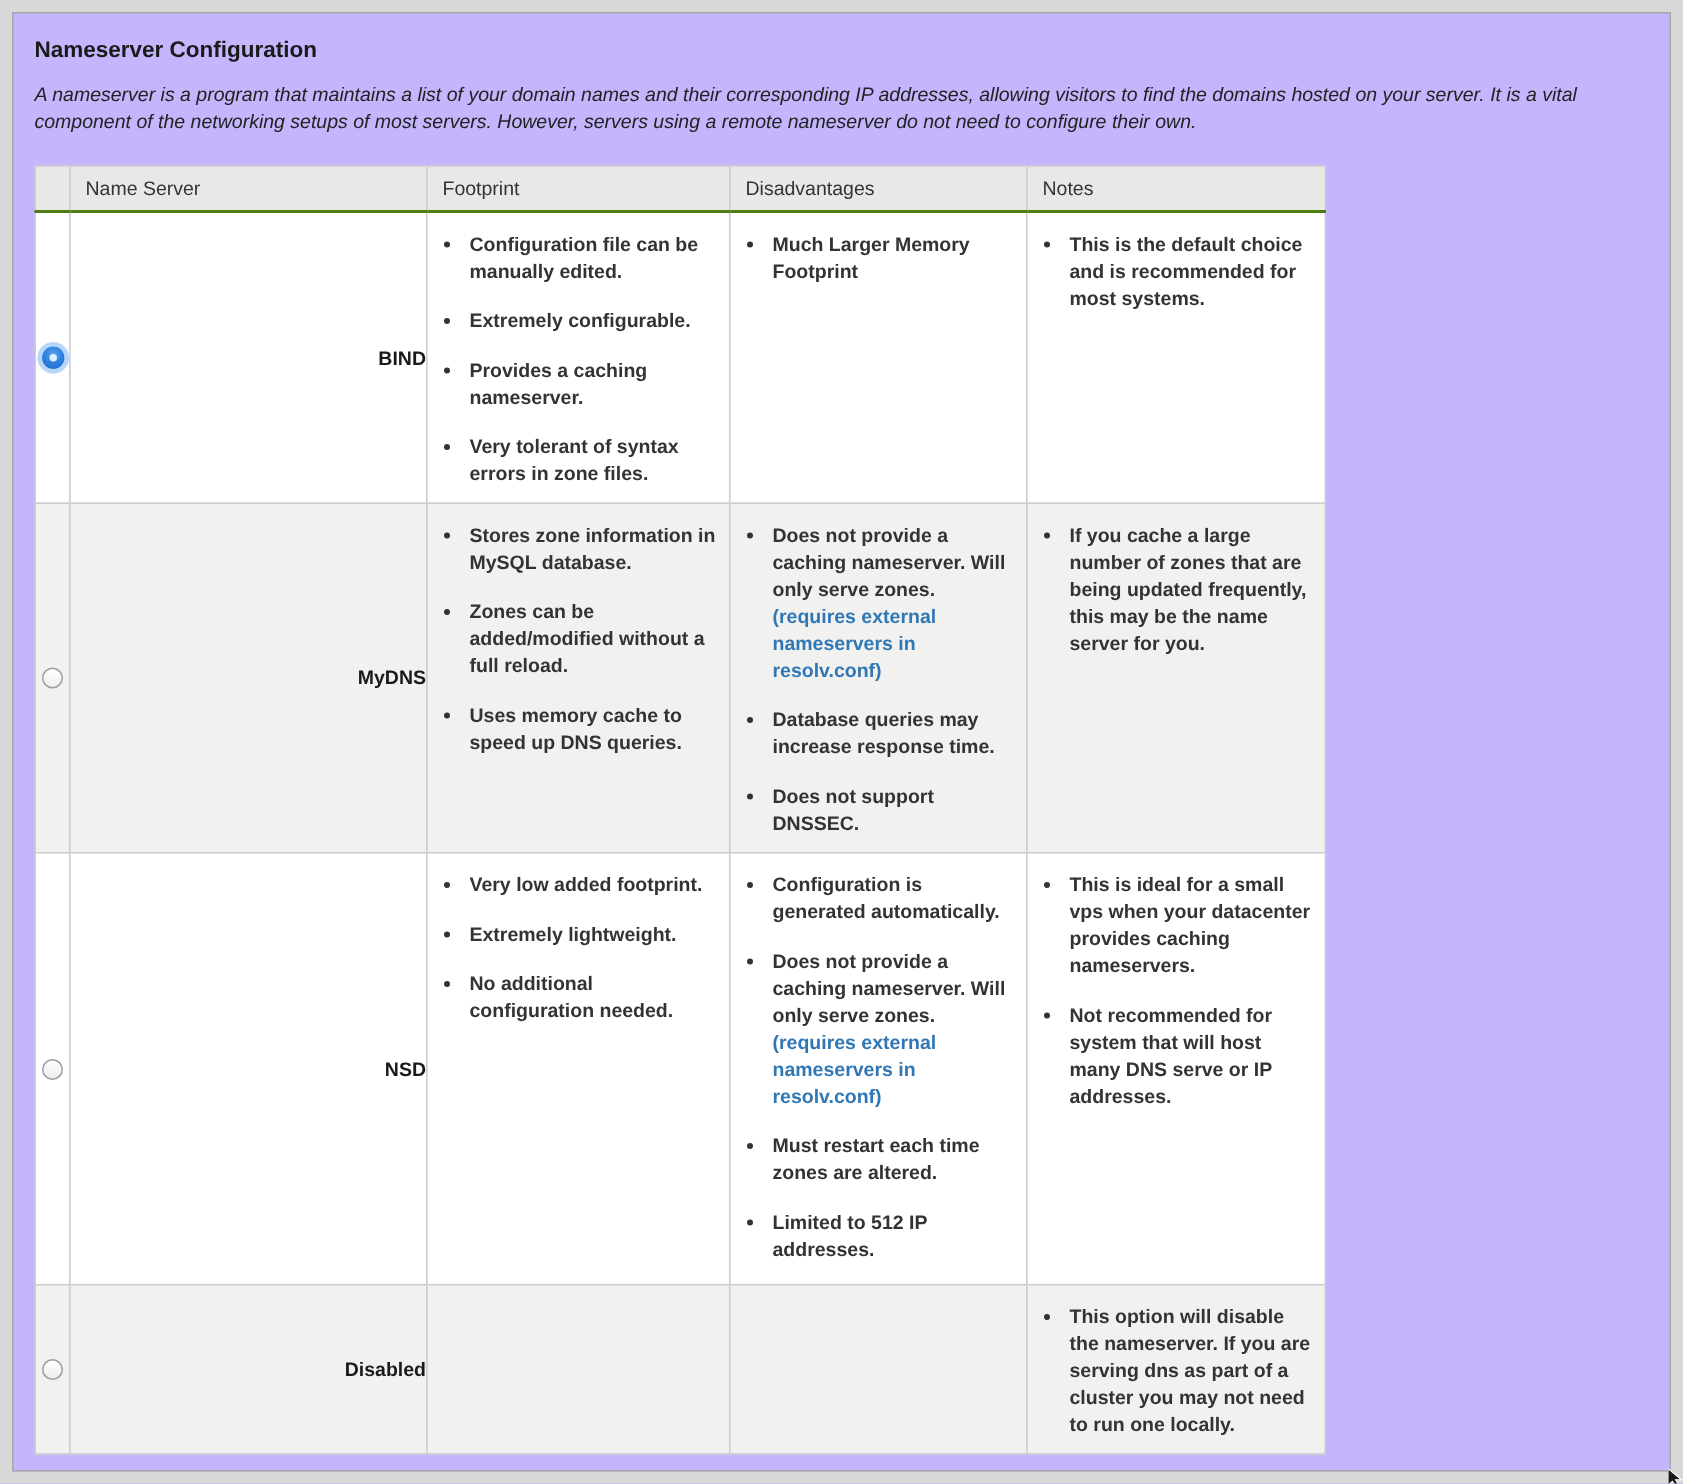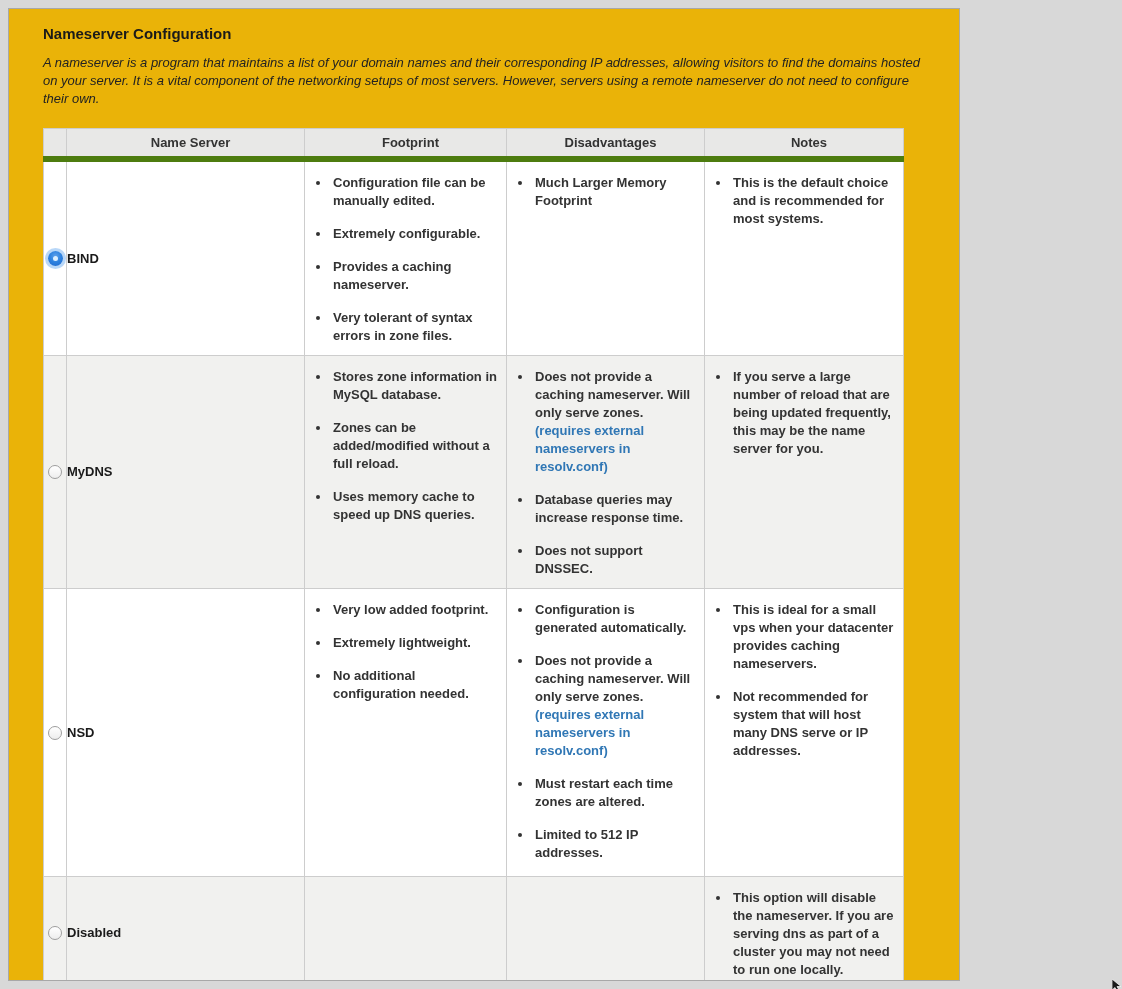--- a/index.html
+++ b/index.html
@@ -6,24 +6,24 @@
   html, body { width: 1122px; height: 989px; }
   body {
     background: #d8d8d8;
     font-family: "Liberation Sans", "DejaVu Sans", sans-serif;
     position: relative;
     overflow: hidden;
   }
   .panel {
     position: absolute;
     left: 8px; top: 8px;
-    width: 952px; height: 973px;
-    background: #eab308;
+    width: 1106px; height: 973px;
+    background: #c4b5fd;
     border: 1px solid #a8a8a8;
-    padding: 14px 28px;
+    padding: 14px 8px;
     overflow: hidden;
   }
   .page-title {
     font-size: 15px;
     font-weight: bold;
     color: #1a1a1a;
     margin: 2px 0 12px 6px;
   }
   .intro {
     font-style: italic;
@@ -45,42 +45,42 @@
     margin-left: 6px;
     font-size: 13px;
     color: #333333;
   }
   .ns-table th, .ns-table td {
     border: 1px solid #cdcdcd;
   }
   .ns-table thead th {
     background: #e8e8e7;
     height: 30px;
-    text-align: center;
-    font-weight: bold;
+    text-align: left;
+    font-weight: normal;
     color: #333333;
     padding: 0 0 0 10px;
-    border-bottom: 6px solid #4d7c0f;
+    border-bottom: 2px solid #4d7c0f;
   }
   col.c-radio { width: 23px; }
   col.c-name  { width: 238px; }
   col.c-adv   { width: 202px; }
   col.c-dis   { width: 198px; }
   col.c-notes { width: 199px; }
 
   tbody tr:nth-child(odd)  td { background: #ffffff; }
   tbody tr:nth-child(even) td { background: #f1f1ef; }
   tbody tr:nth-child(1) { height: 192px; }
   tbody tr:nth-child(2) { height: 215px; }
   tbody tr:nth-child(3) { height: 288px; }
   tbody tr:nth-child(4) { height: 110px; }
 
   td.radio-cell { text-align: center; vertical-align: middle; }
   td.name-cell {
-    text-align: left;
+    text-align: right;
     vertical-align: middle;
     font-weight: bold;
     color: #1a1a1a;
   }
   td.list-cell { vertical-align: top; padding: 12px 8px 10px 8px; font-weight: bold; }
   td.list-cell ul { margin: 0; padding-left: 18px; list-style: disc; }
   td.list-cell li {
     margin-bottom: 15px;
     line-height: 18px;
     padding-left: 2px;
@@ -184,21 +184,21 @@
           </td>
     <td class="list-cell dis">
             <ul>
               <li>Does not provide a caching nameserver. Will only serve zones. <span class="link" style="color: rgb(48, 119, 181);">(requires external nameservers in resolv.conf)</span></li>
               <li>Database queries may increase response time.</li>
               <li>Does not support DNSSEC.</li>
             </ul>
           </td>
     <td class="list-cell notes">
             <ul>
-              <li>If you serve a large number of reload that are being updated frequently, this may be the name server for you.</li>
+              <li>If you cache a large number of zones that are being updated frequently, this may be the name server for you.</li>
             </ul>
           </td>
   </tr>
         <tr class="option-row">
     <td class="radio-cell">
       <span class="radio"></span>
     </td>
     <td class="name-cell">NSD</td>
     <td class="list-cell adv">
             <ul>

